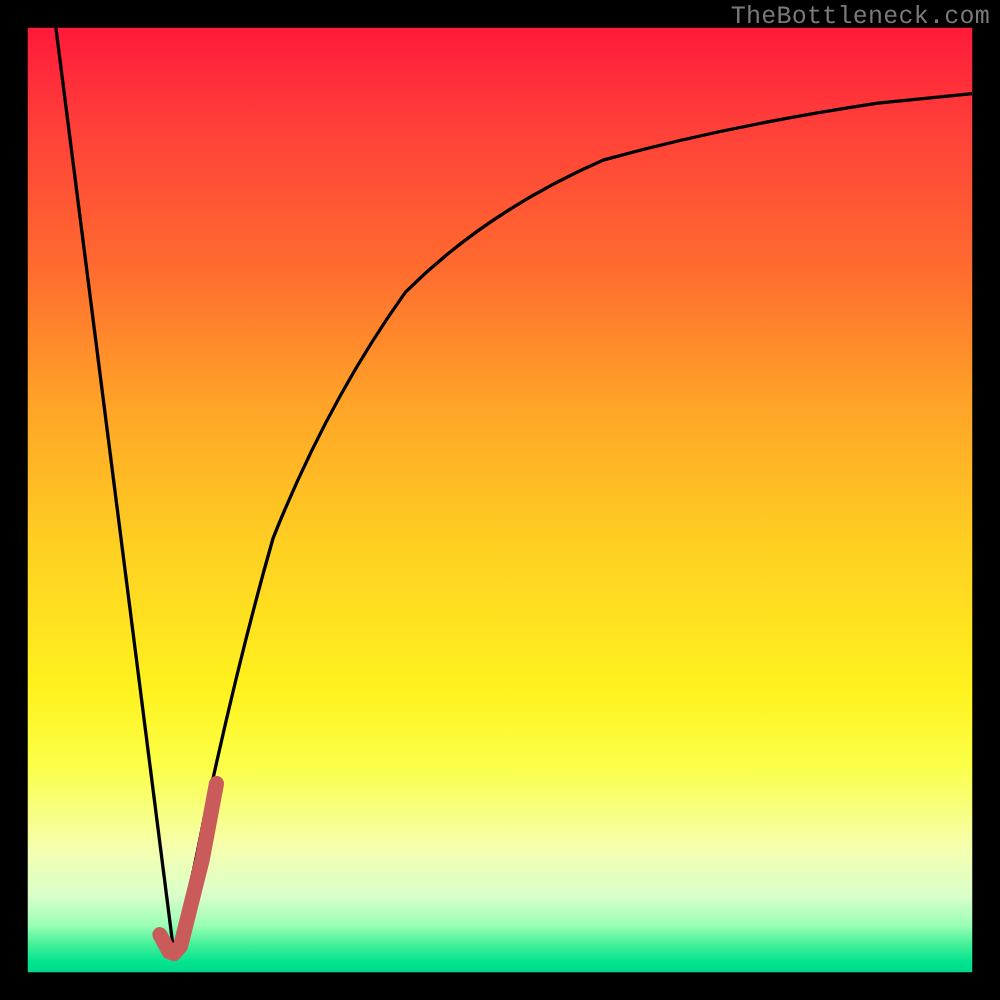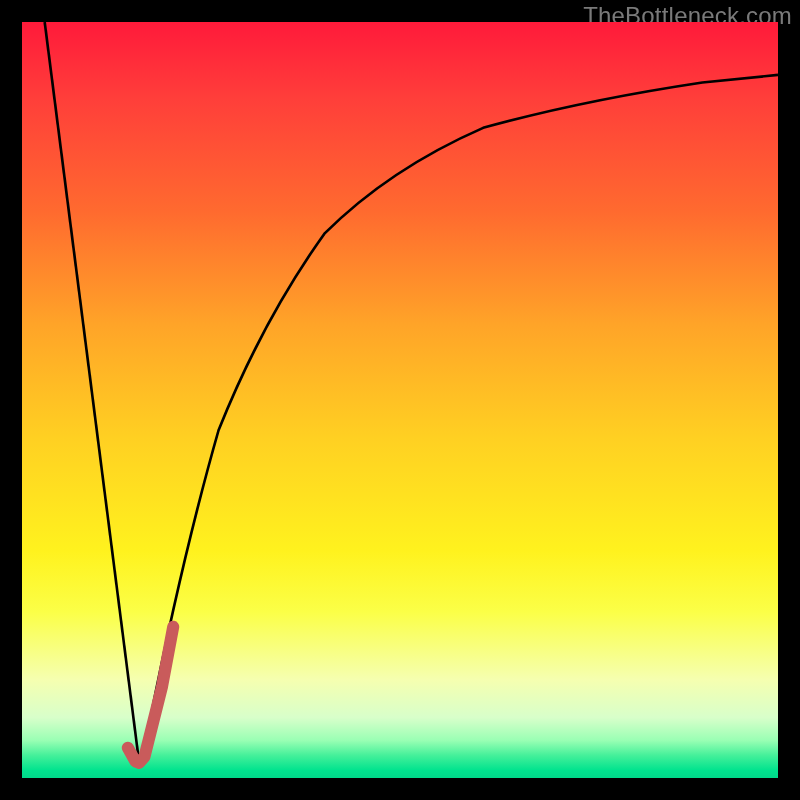--- a/index.html
+++ b/index.html
@@ -49,23 +49,24 @@
   }
   .curves {
     position: absolute;
     inset: 0;
   }
   .watermark {
     position: absolute;
     top: 2px;
     right: 8px;
     color: #7a7a7a;
-    font-size: 24px;
+    font-size: 20px;
     letter-spacing: 0.2px;
     user-select: none;
+    font-family: Liberation Mono, monospace;
   }
 </style>
 </head>
 <body>
 
 <div class="frame">
 
   <div class="watermark">TheBottleneck.com</div>
 
   <div class="plot">

